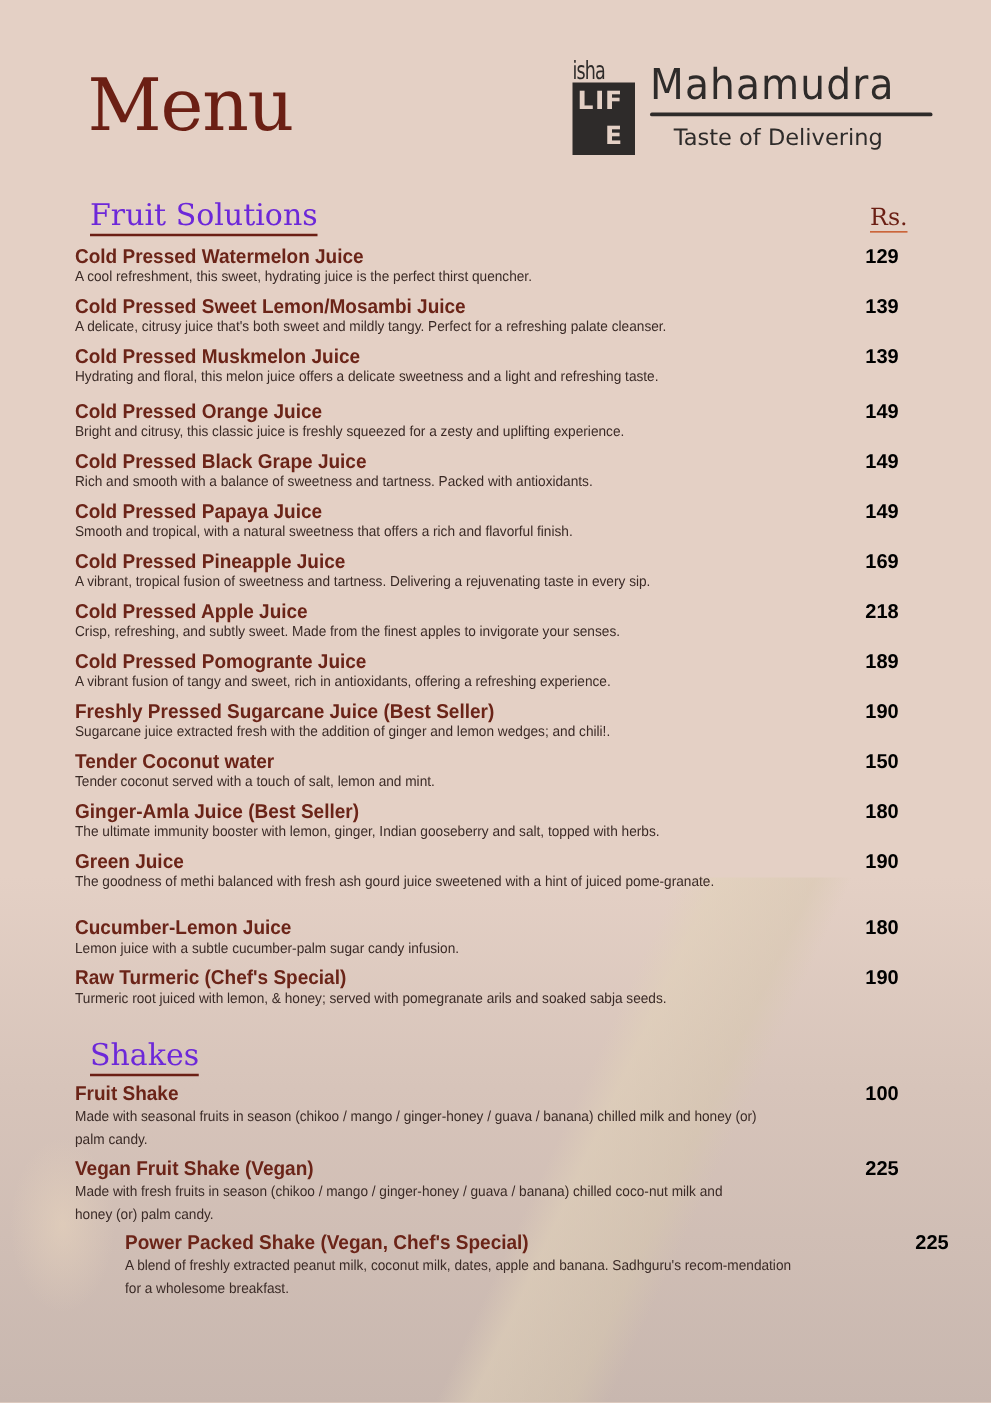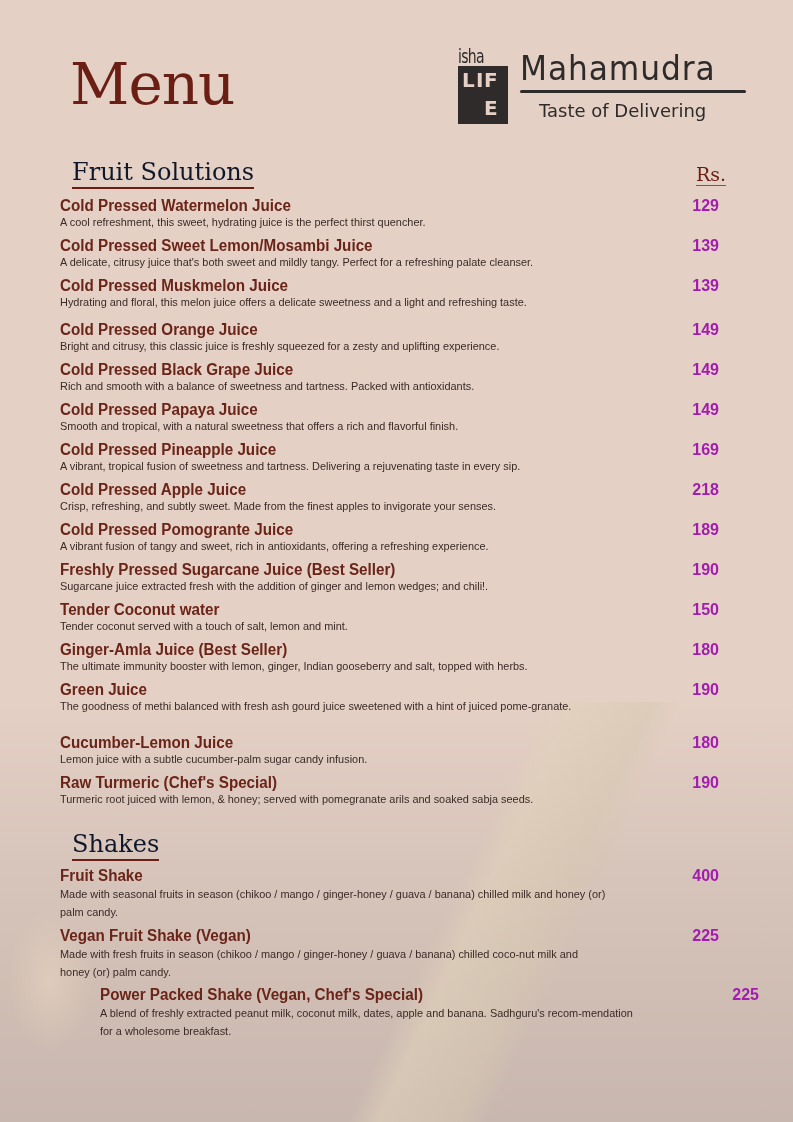--- a/index.html
+++ b/index.html
@@ -38,36 +38,36 @@
   }
   .logo .isha { position:absolute; left:2px; top:0; font-size:20px; font-family:"DejaVu Sans", sans-serif; transform:scaleX(0.7); transform-origin:left; letter-spacing:-1px; }
   .logo .life { position:absolute; left:2px; top:22px; width:50px; height:58px; background:#2e2b2a; }
   .logo .life span { position:absolute; color:#e4d0c5; font-weight:bold; font-size:20px; font-family:"DejaVu Sans", sans-serif; }
   .logo .mahamudra { position:absolute; left:64px; top:4px; font-size:34px; font-family:"DejaVu Sans", sans-serif; letter-spacing:1px; transform:scaleX(0.92); transform-origin:left; }
   .logo .wave { position:absolute; left:64px; top:46px; width:226px; height:3px; background:#2e2b2a; border-radius:2px; }
   .logo .tagline { position:absolute; left:83px; top:56px; font-size:18px; font-family:"DejaVu Sans", sans-serif; }
 
   .section-head {
     position:absolute; left:72px;
-    font-family:"DejaVu Serif", serif; font-size:24px; color:#0f172a;
+    font-family:"DejaVu Serif", serif; font-size:24px; color:#6d28d9;
     border-bottom:2px solid #6b1f14; line-height:28px; padding-bottom:1px;
   }
   .rs {
     position:absolute; left:696px; top:163px;
     font-family:"DejaVu Serif", serif; font-size:19px; color:#6b1f14;
     border-bottom:1px solid #c2410c; line-height:22px;
   }
   .item { position:absolute; left:60px; width:660px; }
   .item .name {
     font-size:16px; font-weight:bold; color:#6b2418; line-height:19px;
     transform:scaleX(0.95); transform-origin:left; white-space:nowrap;
   }
   .item .price {
     position:absolute; left:623px; top:0; font-size:16px; font-weight:bold;
-    color:#a21caf; line-height:19px; width:36px; text-align:right;
+    color:#000000; line-height:19px; width:36px; text-align:right;
   }
   .item .desc {
     font-size:11.5px; color:#3a2a26; line-height:15px; width:575px;
     transform:scaleX(0.95); transform-origin:left;
   }
 </style>
 </head>
 <body>
 
 <div class="bg"></div>
@@ -165,21 +165,21 @@
   <div class="item" style="top:773px;">
     <div class="name">Raw Turmeric (Chef's Special)</div>
     <div class="price">190</div>
     <div class="desc">Turmeric root juiced with lemon, &amp; honey; served with pomegranate arils and soaked sabja seeds.</div>
   </div>
 
   <div class="section-head" style="top:830px;">Shakes</div>
 
   <div class="item" style="top:866px;">
     <div class="name">Fruit Shake</div>
-    <div class="price">400</div>
+    <div class="price">100</div>
     <div class="desc" style="line-height:18px;">Made with seasonal fruits in season (chikoo / mango / ginger-honey / guava / banana) chilled milk and honey (or) palm candy.</div>
   </div>
   <div class="item" style="top:926px;">
     <div class="name">Vegan Fruit Shake (Vegan)</div>
     <div class="price">225</div>
     <div class="desc" style="line-height:18px;">Made with fresh fruits in season (chikoo / mango / ginger-honey / guava / banana) chilled coco-nut milk and honey (or) palm candy.</div>
   </div>
   <div class="item" style="top:985px;margin-left:40px;">
     <div class="name">Power Packed Shake (Vegan, Chef's Special)</div>
     <div class="price">225</div>

